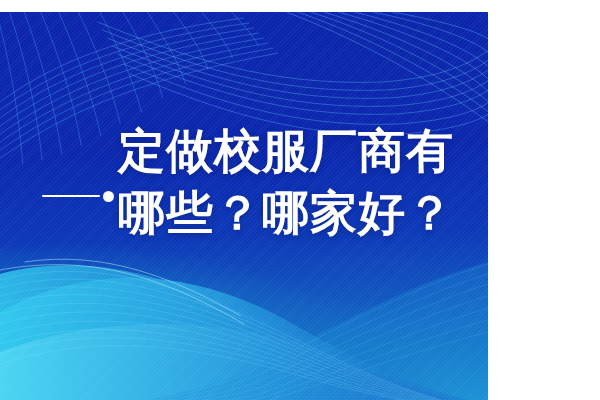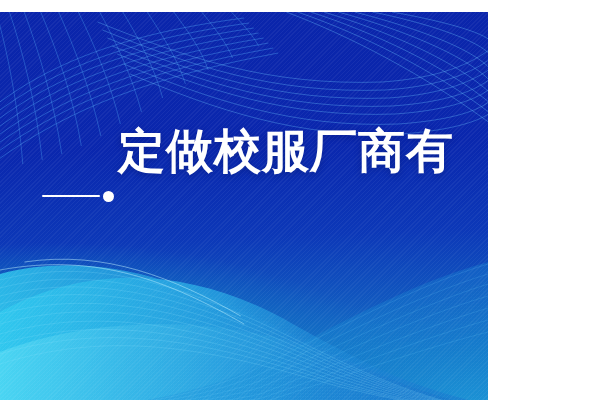--- a/index.html
+++ b/index.html
@@ -205,15 +205,16 @@
     <span class="deco-dot"></span>
   </div>
 
   <div class="deco deco-right">
     <span class="deco-dot"></span>
     <span class="deco-line"></span>
   </div>
 
   <div class="title-block">
     <div class="title-line">定做校服厂商有</div>
+    <div class="title-line">哪些？哪家好？</div>
   </div>
 
 </div>
 
 </body></html>

